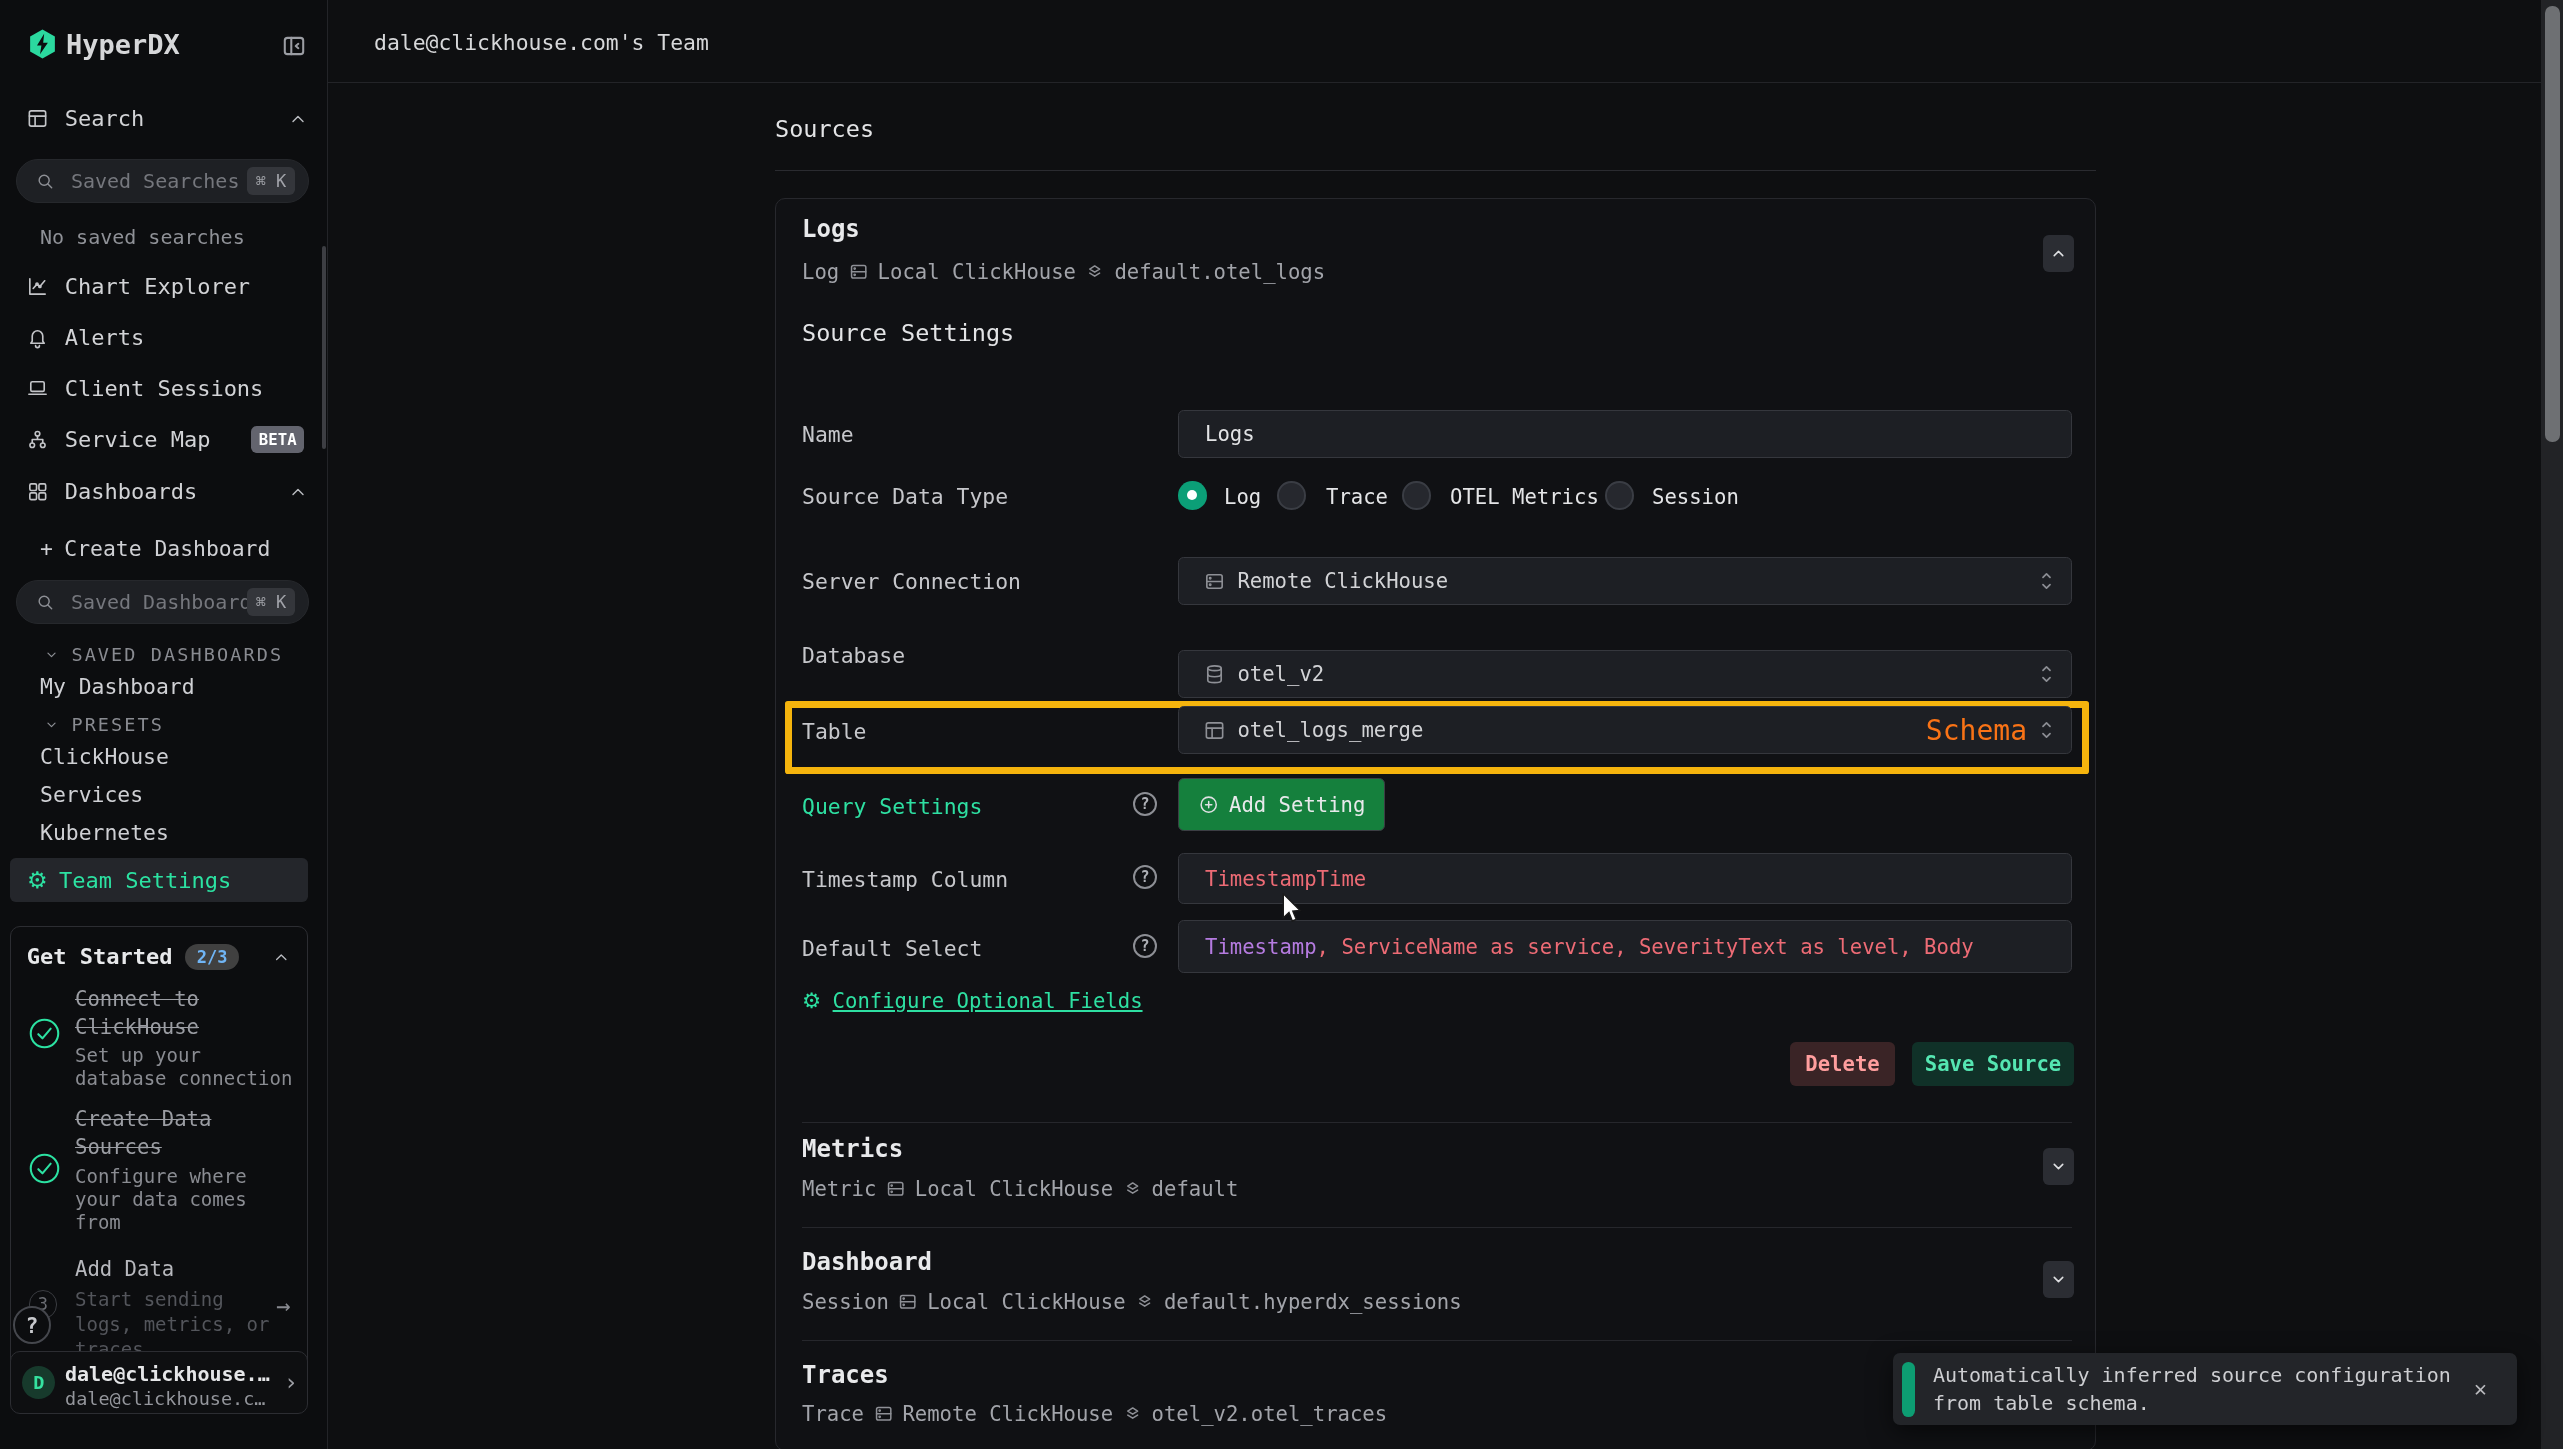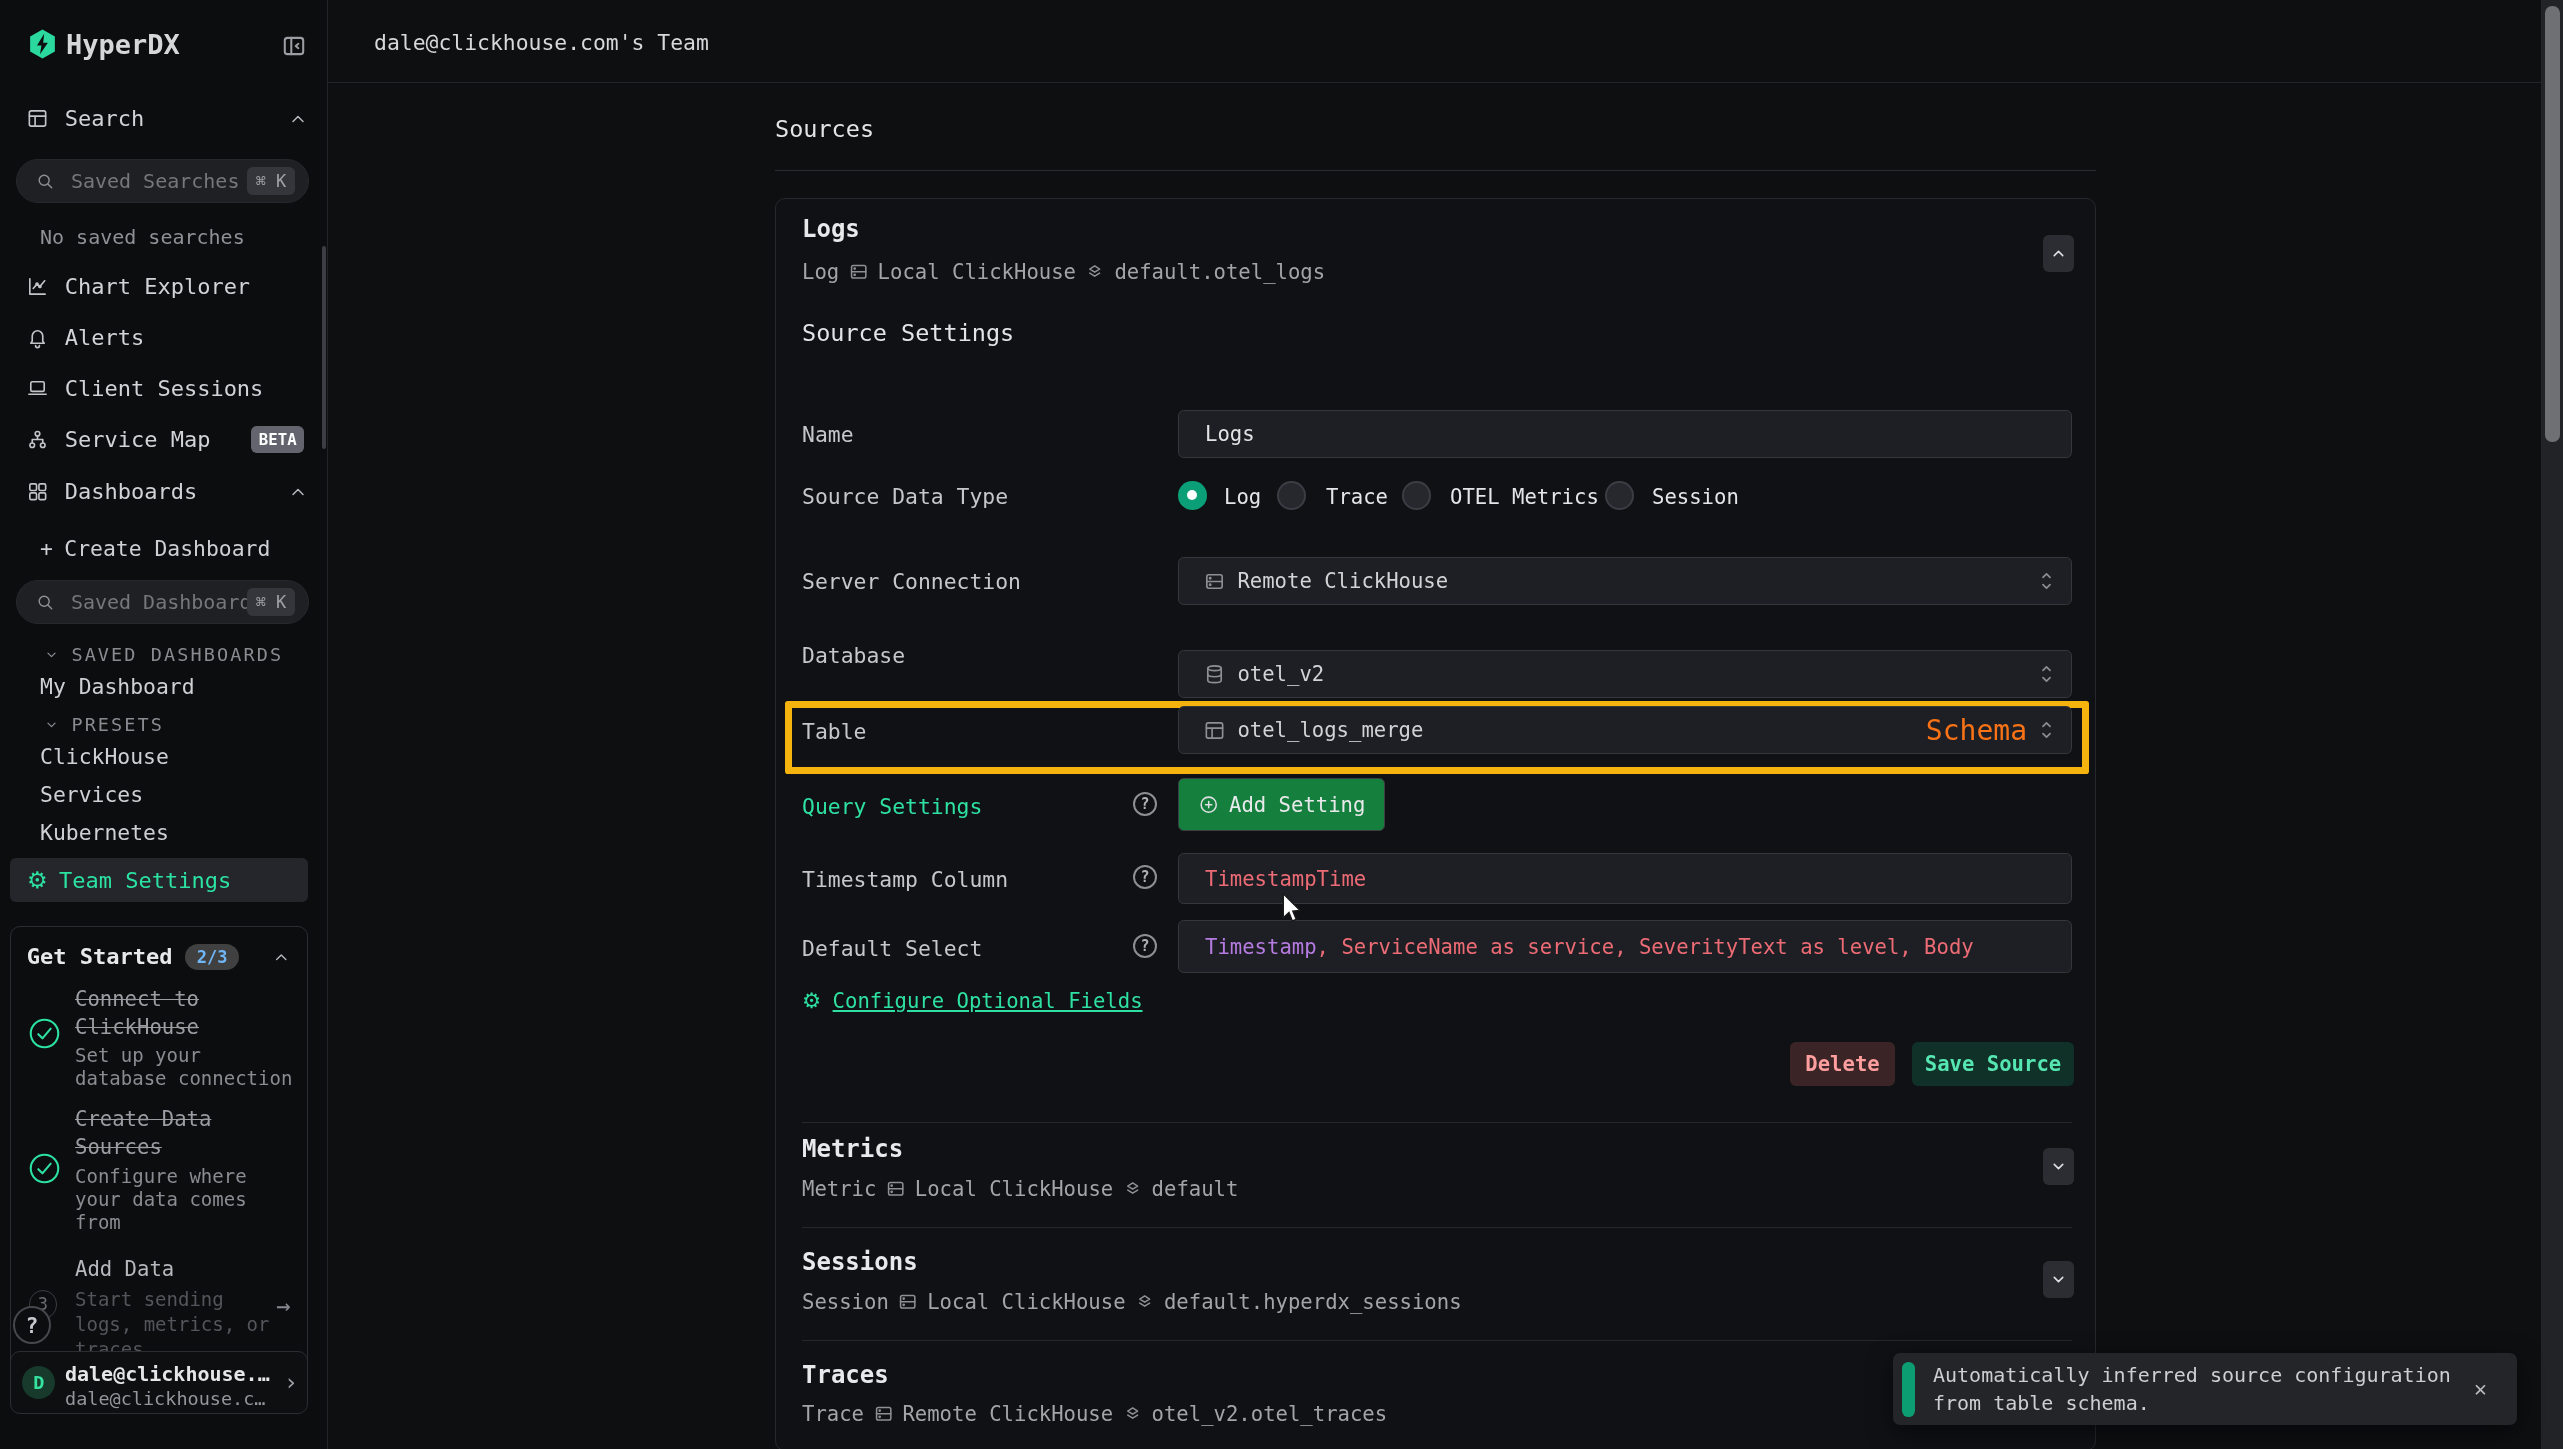--- a/index.html
+++ b/index.html
@@ -421,21 +421,21 @@
       <span>default</span>
     </div>
     <div class="abs collapse-btn" style="left:1267px;top:949px;">
       <svg width="17" height="17" viewBox="0 0 24 24" class="ico" style="stroke:#dfe0e3;stroke-width:2.2;">
           <path d="M6 9l6 6 6-6"></path>
         </svg>
     </div>
 
     <div class="abs cdiv" style="top:1028px;"></div>
 
-    <div class="abs card-title" style="left:26px;top:1049px;">Sessions</div>
+    <div class="abs card-title" style="left:26px;top:1049px;">Dashboard</div>
     <div class="abs meta" style="left:26px;top:1091px;">
       <span>Session</span>
       <svg width="21.4" height="21.4" viewBox="0 0 24 24" class="ico ico-dim">
         <rect x="4" y="5" width="16" height="14" rx="2"></rect>
           <path d="M4 12h16"></path>
           <circle cx="7.5" cy="8.5" r="0.7"></circle>
           <circle cx="7.5" cy="15.5" r="0.7"></circle>
       </svg>
       <span>Local ClickHouse</span>
       <svg width="21.4" height="21.4" viewBox="0 0 24 24" class="ico ico-dim">

